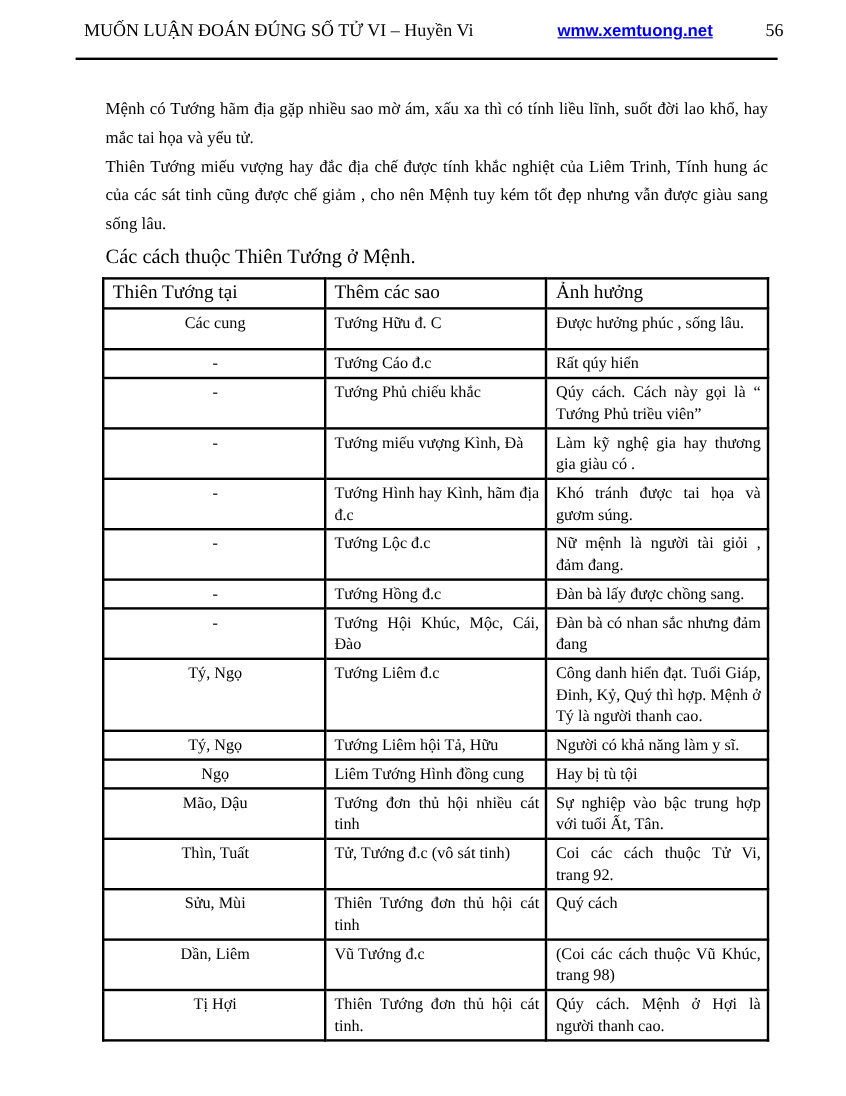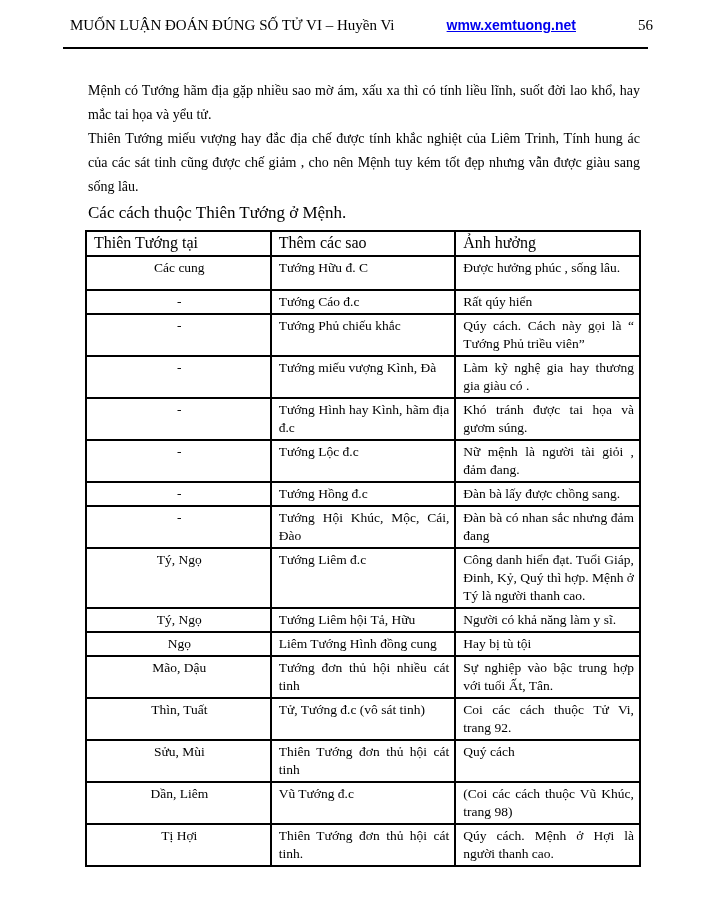--- a/index.html
+++ b/index.html
@@ -12,21 +12,20 @@
     font-family: "Liberation Serif", serif;
     overflow: hidden;
   }
   .page-header {
     display: flex;
     align-items: baseline;
     padding: 15px 52px 0 70px;
     font-size: 15px;
     line-height: 21px;
     white-space: nowrap;
-    gap: 18px;
   }
   .header-title { font-size: 15px; }
   .header-link {
     margin-left: auto;
     font-family: "Liberation Sans", sans-serif;
     font-weight: bold;
     font-size: 14px;
     color: var(--link-color);
     text-decoration: underline;
     cursor: pointer;

